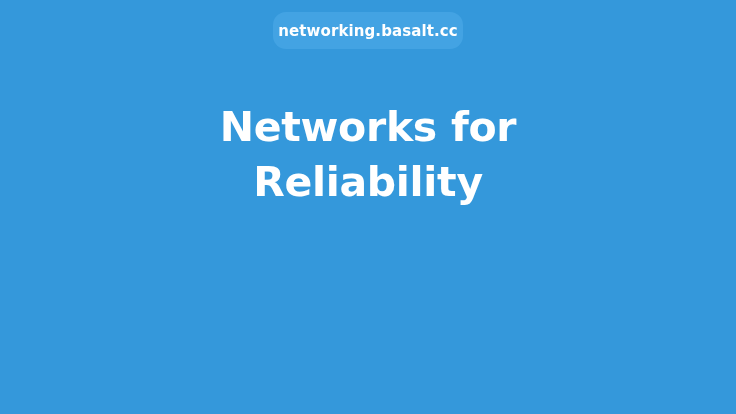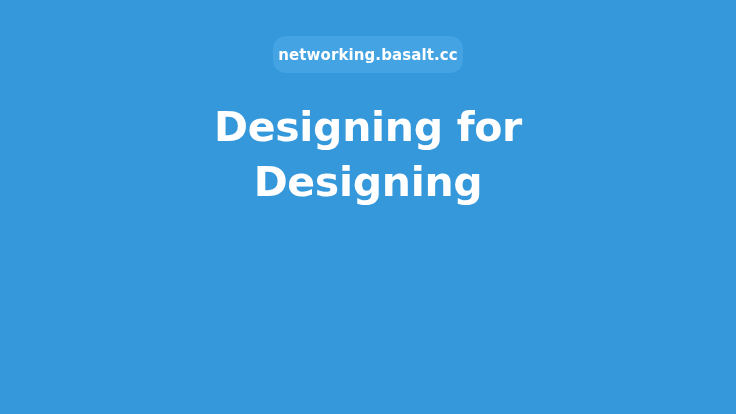--- a/index.html
+++ b/index.html
@@ -10,21 +10,21 @@
       width: 736px;
       height: 414px;
       overflow: hidden;
       background: #3498db;
       font-family: "DejaVu Sans", "Liberation Sans", sans-serif;
       position: relative;
     }
     .badge {
       position: absolute;
       left: 273px;
-      top: 36px;
+      top: 12px;
       width: 190px;
       height: 37px;
       border-radius: 13px;
       background: #43a3e3;
       color: #ffffff;
       font-size: 15px;
       font-weight: bold;
       display: flex;
       align-items: center;
       justify-content: center;
@@ -48,15 +48,15 @@
     }
   </style>
 </head>
 <body>
 
 <div class="badge">
   <span>networking.basalt.cc</span>
 </div>
 
 <h1 class="title">
-  <span>Designing for</span>
-  <span>Designing</span>
+  <span>Networks for</span>
+  <span>Reliability</span>
 </h1>
 
 </body></html>

